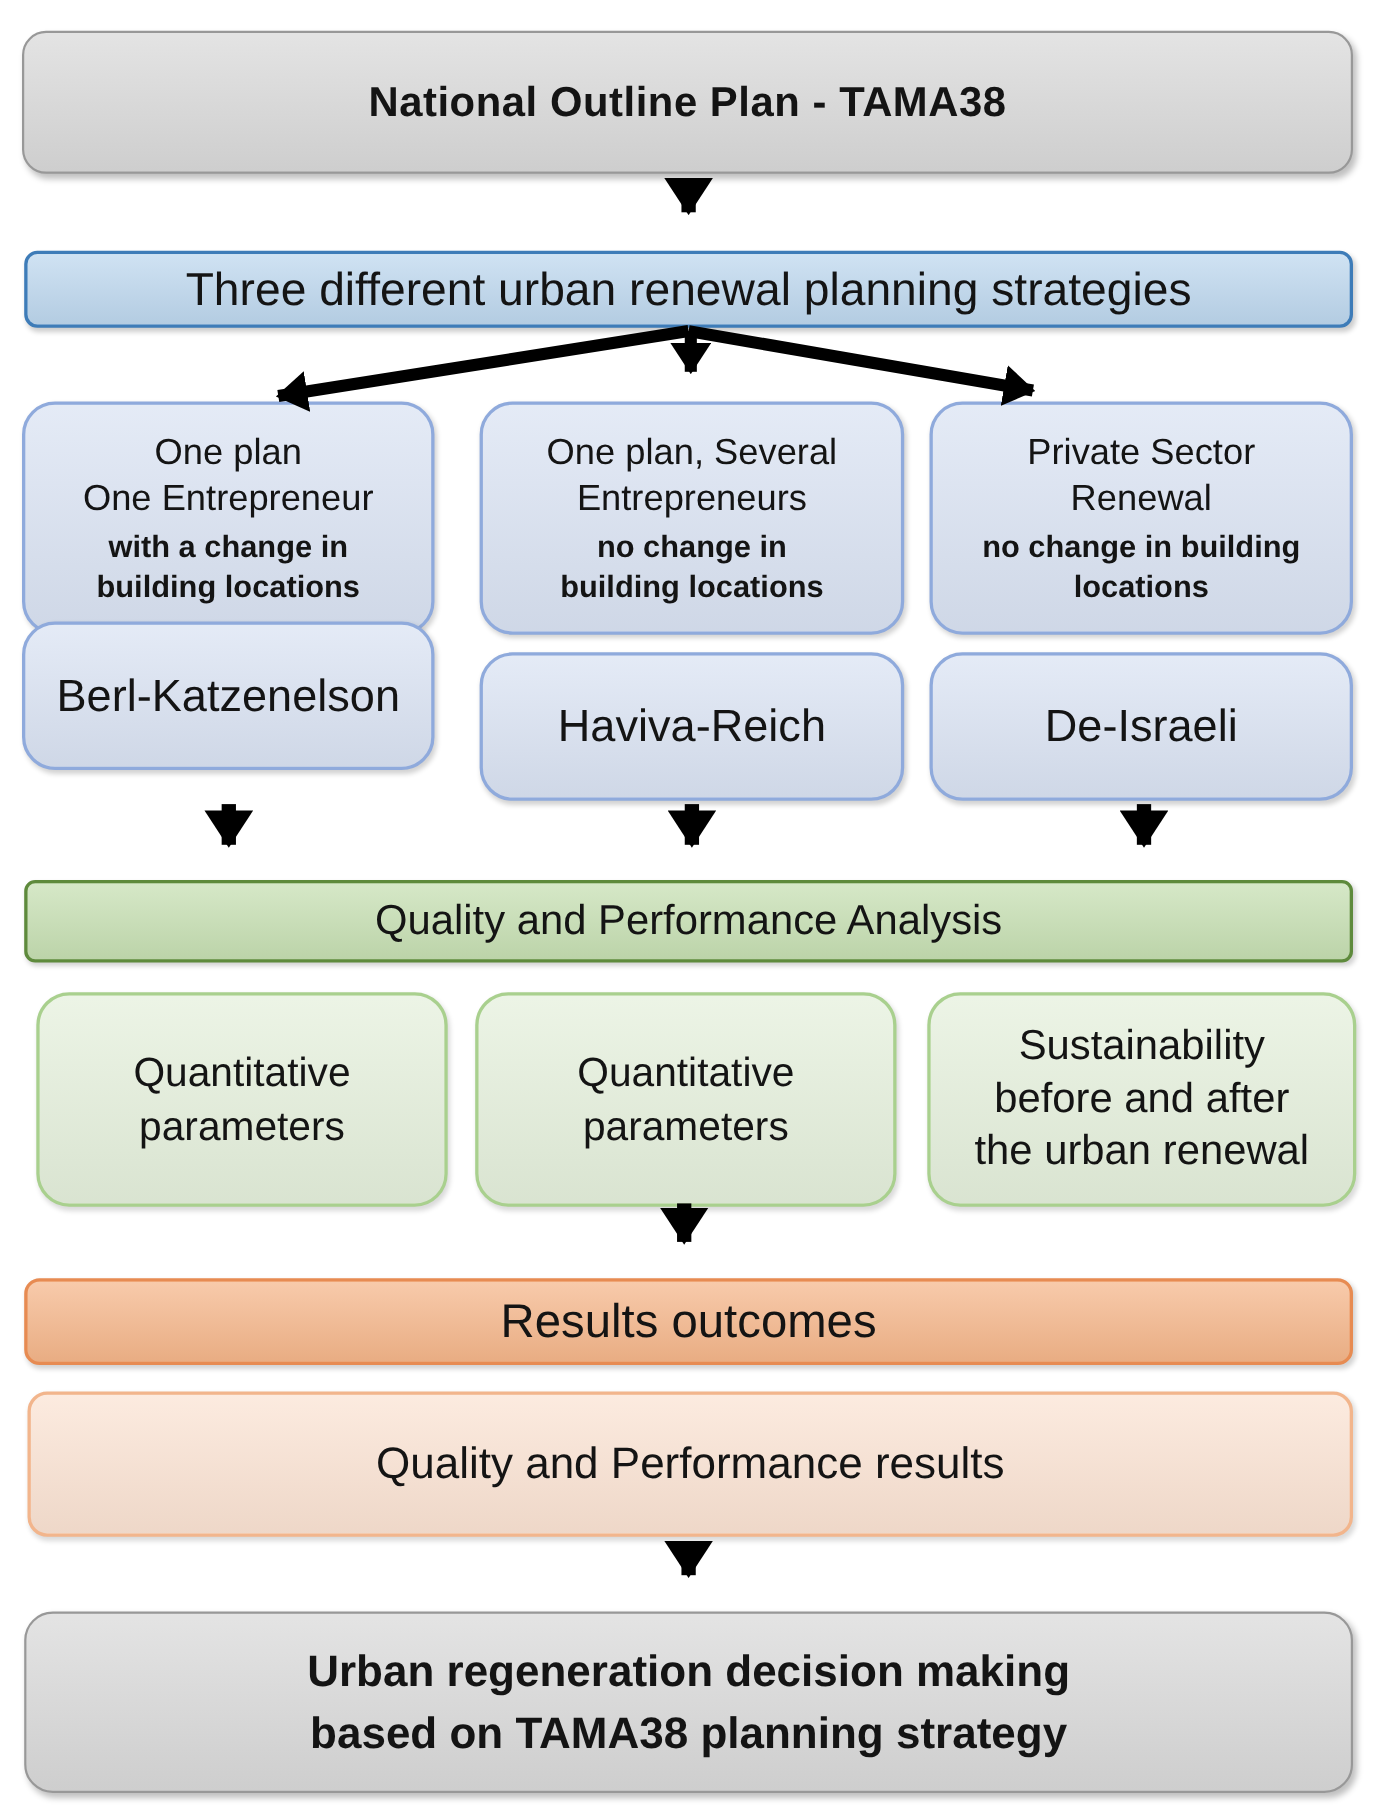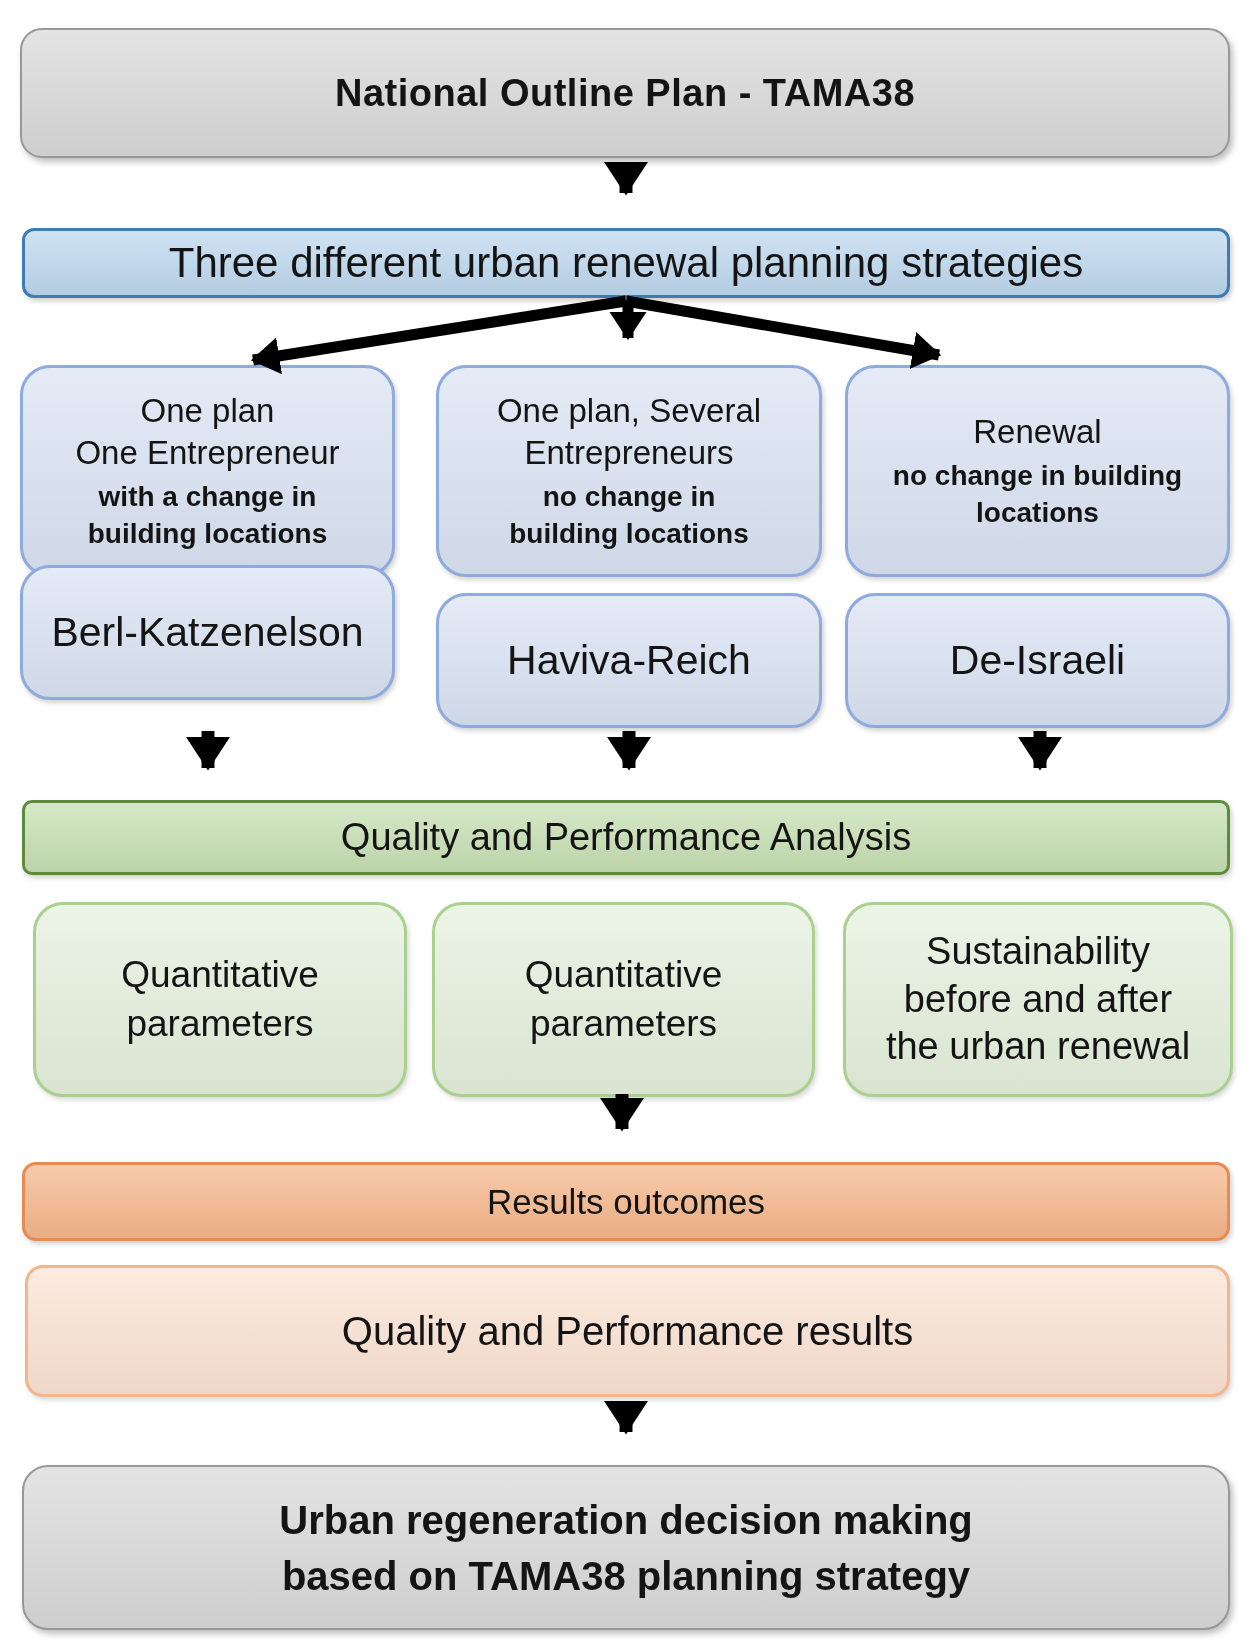--- a/index.html
+++ b/index.html
@@ -84,21 +84,21 @@
     background-color: var(--c-orange-bar-fill, #F5B68A);
     border: 3px solid var(--c-orange-bar-border, #E78B52);
     box-shadow: 2px 3px 5px rgba(0,0,0,.18);
   }
   #quality-results-bar {
     left: 25px; top: 1265px; width: 1205px; height: 132px; border-radius: 18px;
     background-color: var(--c-peach-fill, #FBE3D3);
     border: 3px solid var(--c-peach-border, #F2B58C);
     box-shadow: 2px 3px 5px rgba(0,0,0,.15);
   }
-  .bar-text-results { font-size: 35px; }
+  .bar-text-results { font-size: 43px; }
   .bar-text-quality { font-size: 40px; }
 
   #decision-box { left: 22px; top: 1465px; width: 1208px; height: 165px; border-radius: 26px; }
   .decision-line { font-size: 40px; font-weight: bold; line-height: 1.4; }
 
   svg.arrows {
     position: absolute;
     left: 0; top: 0;
     width: 1253px; height: 1651px;
     pointer-events: none;
@@ -144,20 +144,21 @@
   </div>
 
   <div class="box lav" id="sbox-1">
     <div class="main-line">One plan, Several</div>
     <div class="main-line">Entrepreneurs</div>
     <div class="sub-line sub-first">no change in</div>
     <div class="sub-line">building locations</div>
   </div>
 
   <div class="box lav" id="sbox-2">
+    <div class="main-line">Private Sector</div>
     <div class="main-line">Renewal</div>
     <div class="sub-line sub-first">no change in building</div>
     <div class="sub-line">locations</div>
   </div>
 
   <div class="box lav" id="cbox-0">
     <div class="case-label">Berl-Katzenelson</div>
   </div>
 
   <div class="box lav" id="cbox-1">

